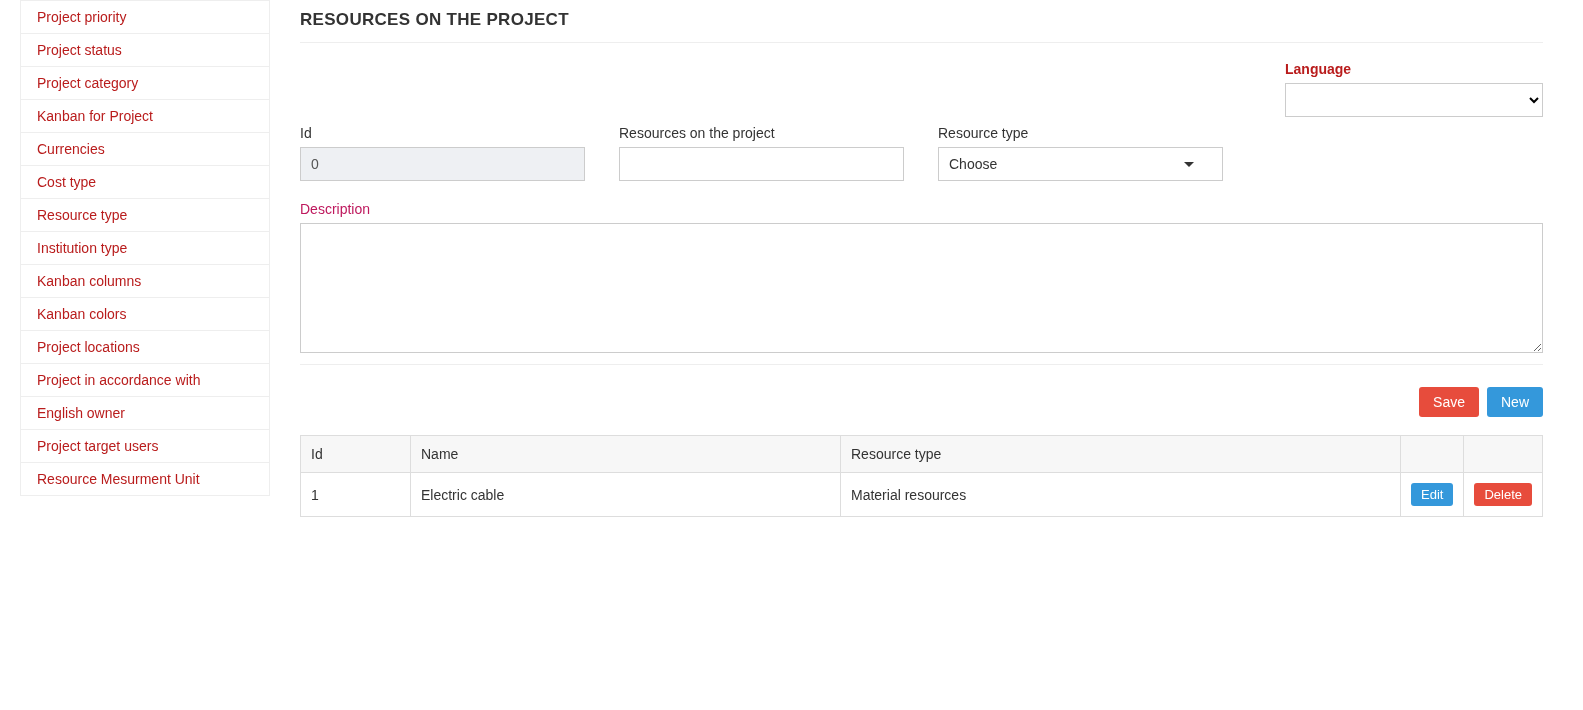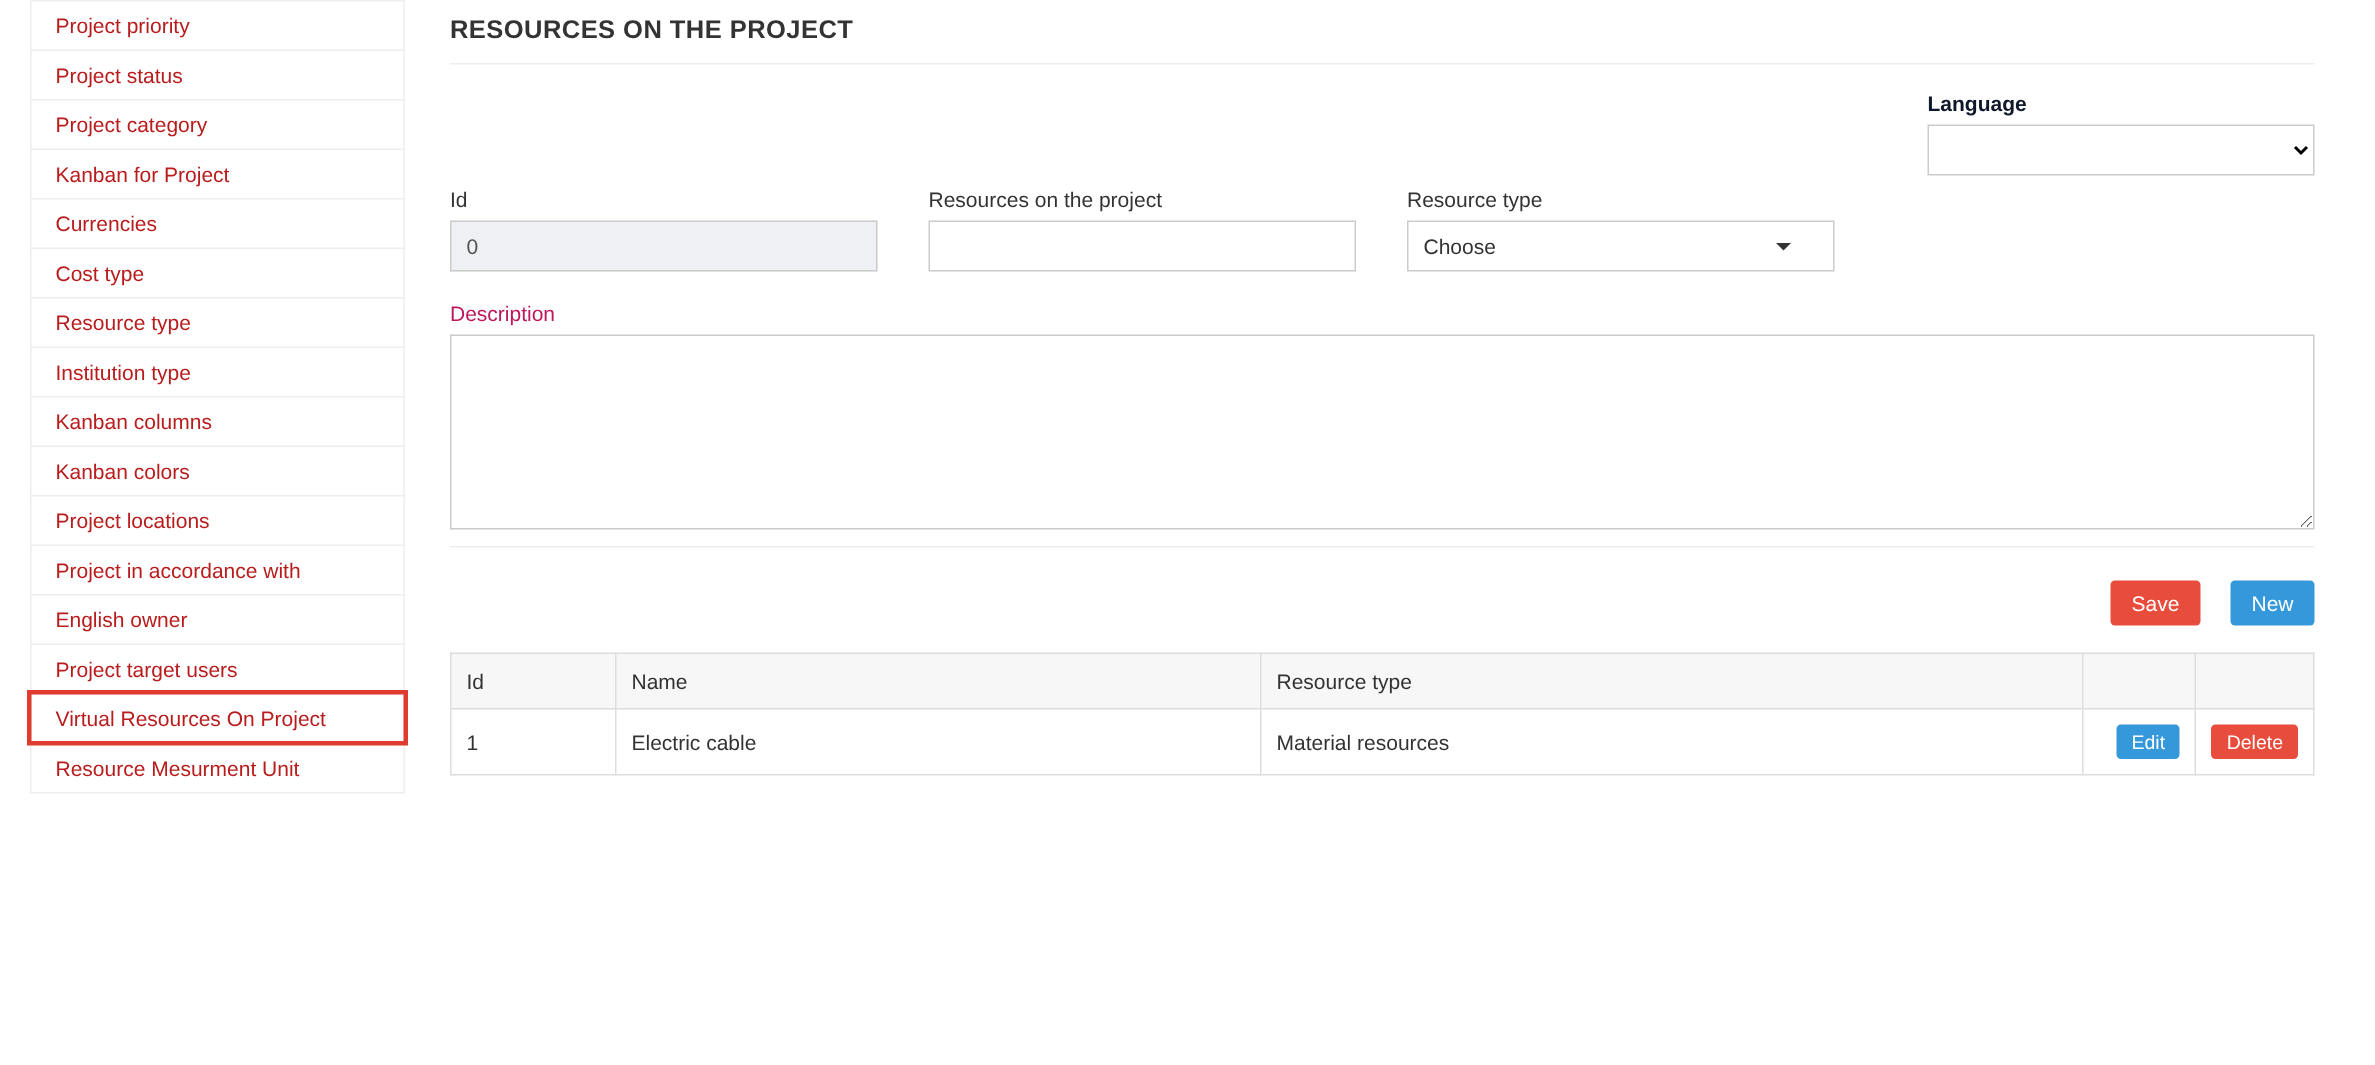--- a/index.html
+++ b/index.html
@@ -50,21 +50,21 @@
       padding-bottom: 12px;
       border-bottom: 1px solid #eee;
     }
     .lang-row {
       display: flex;
       justify-content: flex-end;
       margin-top: 18px;
     }
     .lang-block { width: 258px; }
     .lang-label {
-      color: #0f172a;
+      color: #b91c1c;
       font-weight: 600;
       font-size: 14px;
       display:block;
       margin-bottom: 6px;
     }
     .lang-select {
       width: 100%;
       height: 34px;
       border: 1px solid #ccc;
       padding: 16px 8px;
@@ -131,21 +131,21 @@
     }
     .btn {
       border: none;
       border-radius: 3px;
       padding: 7px 14px;
       font-size: 14px;
       color: #fff;
       cursor: pointer;
     }
     .btn-red { background: #e74c3c; }
-    .btn-blue { background: #3498db; margin-left: 12px; }
+    .btn-blue { background: #3498db; }
     .btn-sm { padding: 4px 10px; font-size: 13px; border-radius:3px;text-align:right; }
     table.data {
       width: 100%;
       border-collapse: collapse;
       border: 1px solid #ddd;
     }
     table.data th, table.data td {
       border: 1px solid #ddd;
       padding: 10px 10px;
       text-align: left;
@@ -199,23 +199,20 @@
           <a href="#">Project locations</a>
         </li>
         <li>
           <a href="#">Project in accordance with</a>
         </li>
         <li>
           <a href="#">English owner</a>
         </li>
         <li>
           <a href="#">Project target users</a>
-        </li>
-        <li class="highlight">
-          <a href="#">Virtual Resources On Project</a>
         </li>
         <li>
           <a href="#">Resource Mesurment Unit</a>
         </li>
       </ul>
   </nav>
 
   <main class="main">
     <h2 class="page-title">RESOURCES ON THE PROJECT</h2>
 

